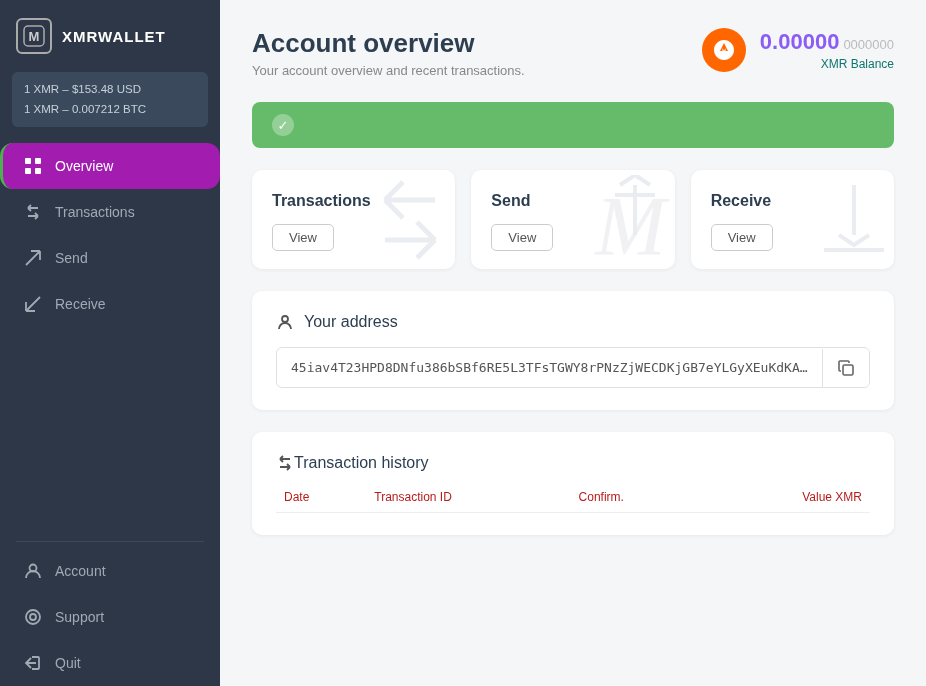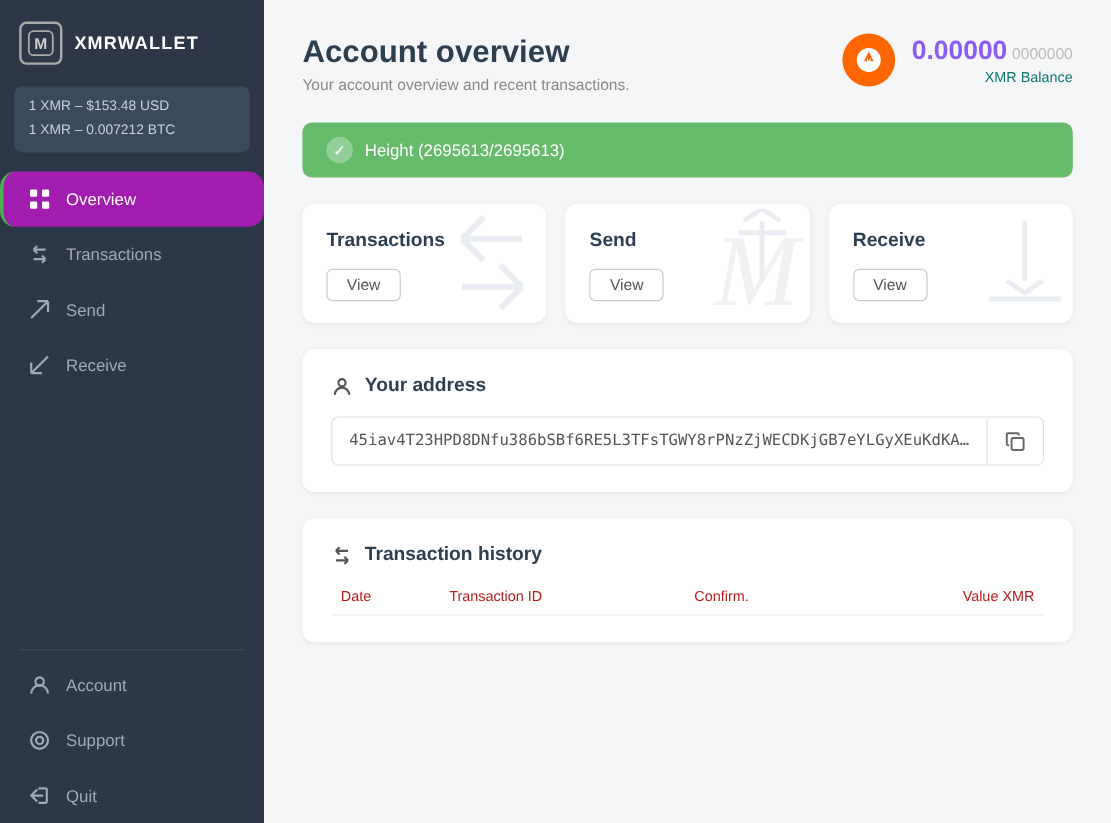--- a/index.html
+++ b/index.html
@@ -202,21 +202,21 @@
       padding: 22px 24px;
       margin-bottom: 22px;
       box-shadow: 0 1px 4px rgba(0,0,0,0.06);
     }
     .section-header {
       display: flex;
       align-items: center;
       gap: 10px;
       margin-bottom: 16px;
       font-size: 16px;
-      font-weight: 700;
+      font-weight: 400;
       color: #2c3e50;
     }
     .address-row {
       display: flex;
       align-items: center;
       gap: 0;
       border: 1px solid #e0e0e0;
       border-radius: 6px;
       overflow: hidden;
     }
@@ -238,23 +238,22 @@
       cursor: pointer;
       color: #666;
       font-size: 16px;
       display: flex; align-items: center; justify-content: center;
     }
 
     
     .tx-header {
       display: flex;
       align-items: center;
-      gap: 10px;
       font-size: 16px;
-      font-weight: 700;
+      font-weight: 400;
       color: #2c3e50;
       margin-bottom: 14px;
     }
     .tx-table {
       width: 100%;
       border-collapse: collapse;
     }
     .tx-table th {
       text-align: left;
       font-size: 12px;
@@ -372,21 +371,20 @@
         <div>
           <span class="balance-main">0.00000</span><span class="balance-small">0000000</span>
         </div>
         <div class="balance-label">XMR Balance</div>
       </div>
     </div>
   </div>
 
   <div class="sync-bar">
     <div class="sync-check">✓</div>
-    <span>Height (2695613/2695613)</span>
   </div>
 
   <div class="cards-row">
 
     <div class="card">
       <div class="card-title">Transactions</div>
       <button class="card-view-btn">View</button>
       <div class="card-bg-icon">
         <svg width="110" height="90" viewBox="0 0 110 90" fill="none" stroke="#e0e4ec" stroke-width="5">
           <path d="M80 25H30M30 25l18-18M30 25l18 18M30 65h50M80 65l-18-18M80 65l-18 18"></path>

